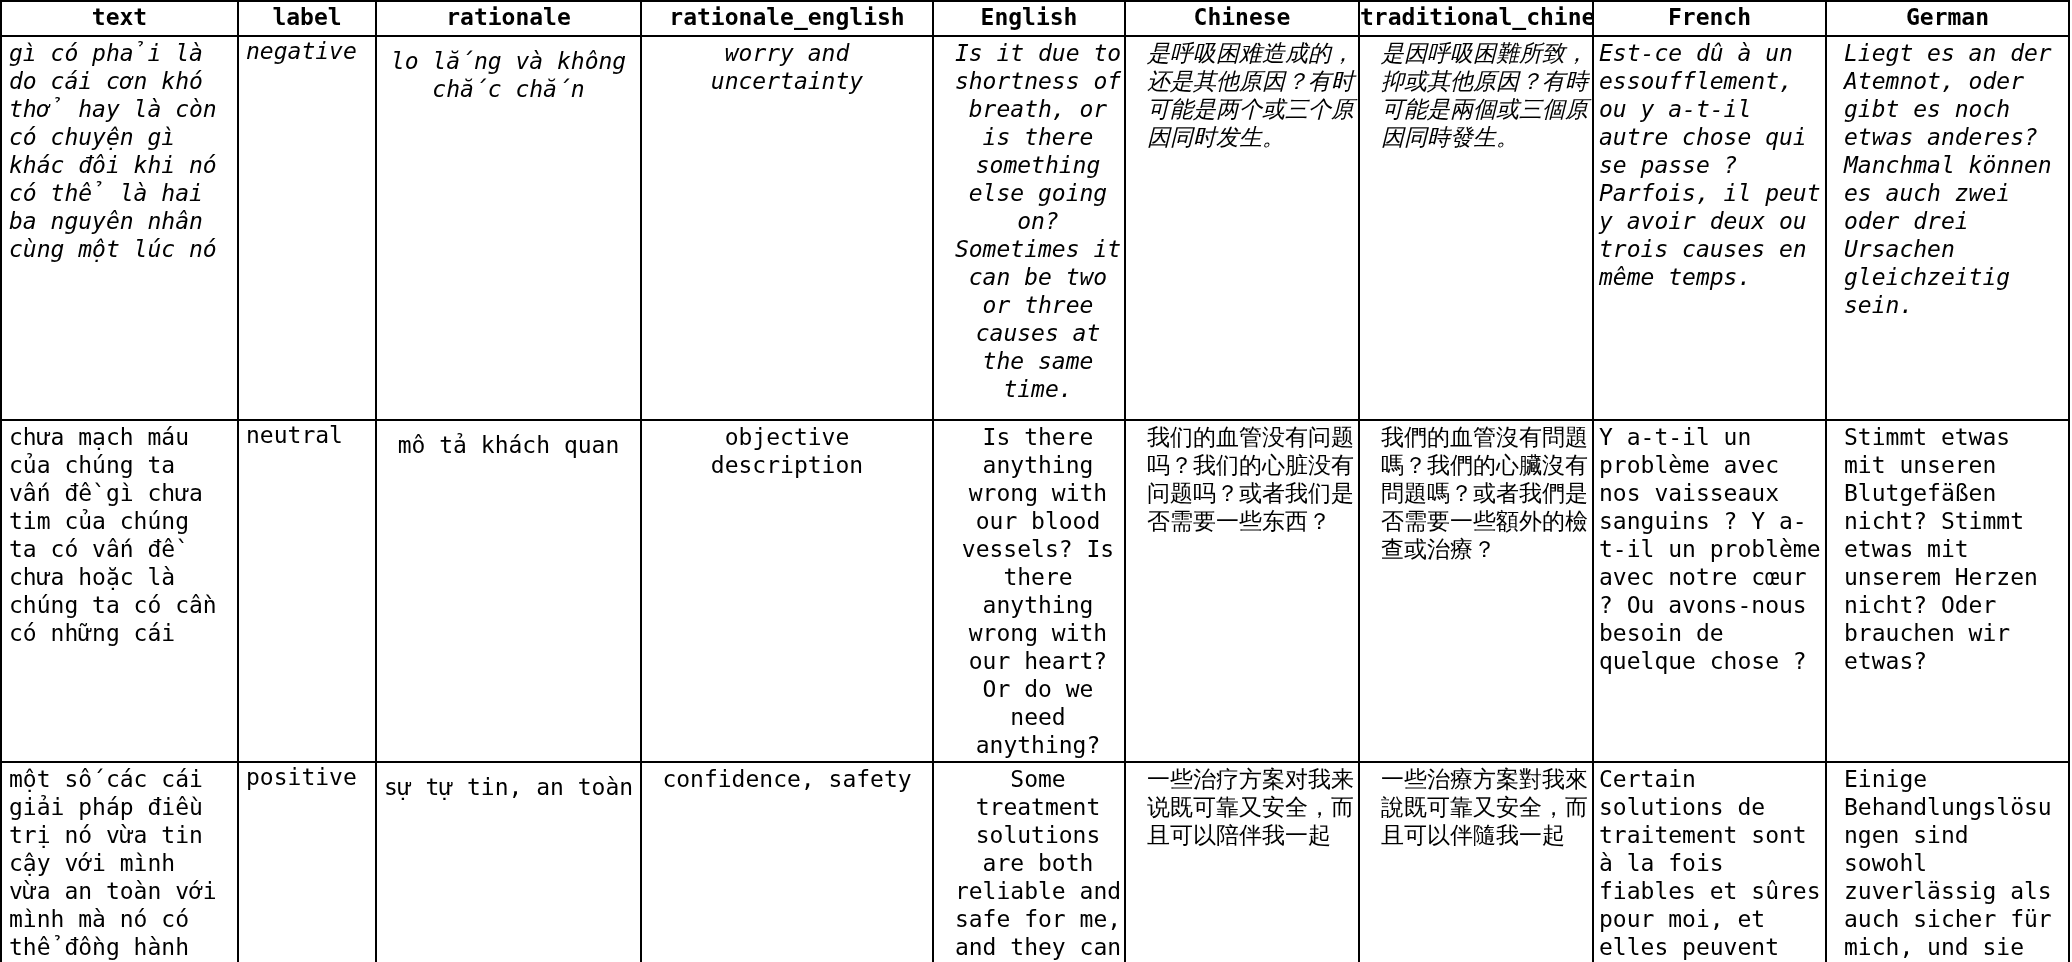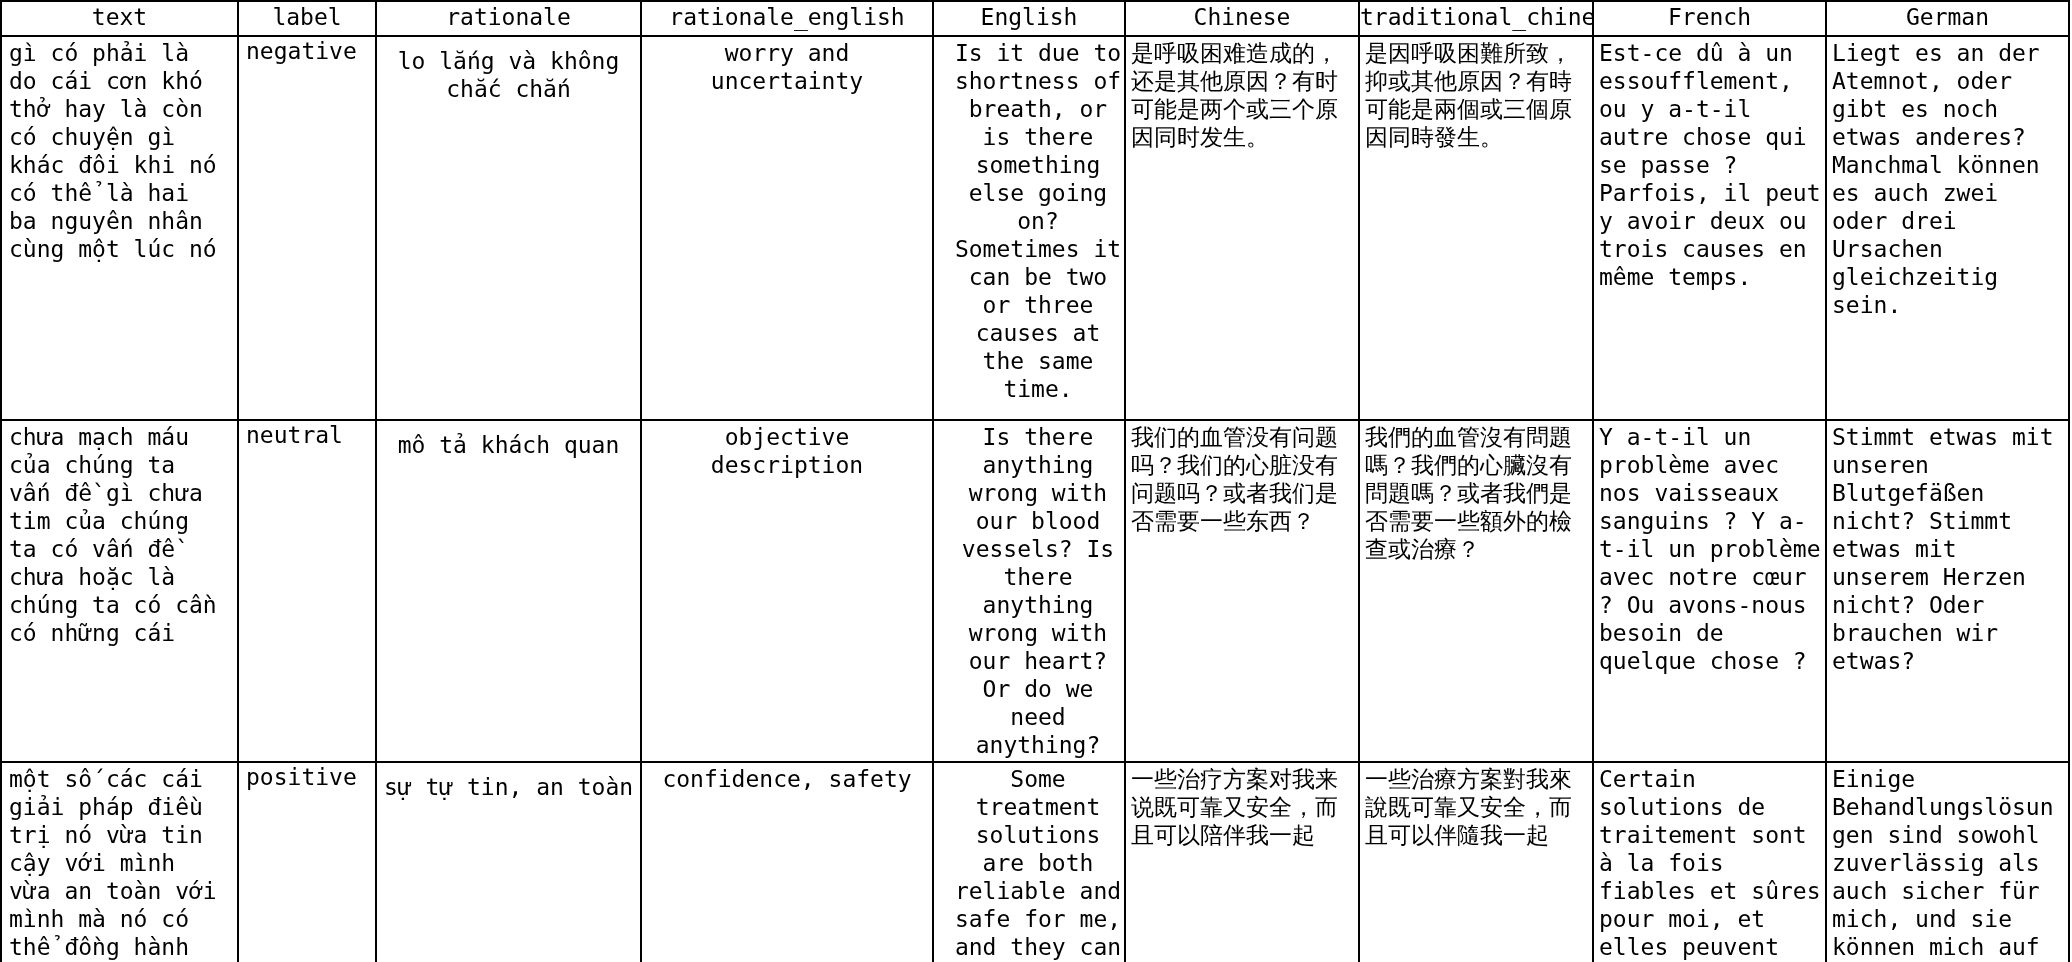--- a/index.html
+++ b/index.html
@@ -30,38 +30,38 @@
     border-bottom: 2px solid #000;
     box-sizing: border-box;
     vertical-align: top;
     font-size: 23px;
     line-height: 28px;
     overflow: hidden;
     word-break: break-word;
     overflow-wrap: break-word;
   }
   th {
-    font-weight: normal;
+    font-weight: bold;
     text-align: center;
     white-space: nowrap;
     padding: 1px 0;
     height: 35px;
   }
-  tr.row-1 { height: 384px; }
+  tr.row-1 { height: 384px; font-style: italic; }
   tr.row-2 { height: 260px; }
   tr.row-3 { height: 321px; }
   td { padding: 2px 3px 2px 5px; text-align: left; }
   td:nth-child(1) { padding: 2px 12px 2px 7px; }
   td:nth-child(2) { padding: 0 4px 2px 7px; }
   td:nth-child(3) { padding: 10px 4px; text-align: center; }
   td:nth-child(4) { padding: 2px 16px; text-align: center; }
   td:nth-child(5) { padding: 2px 2px 2px 20px; text-align: center; }
-  td:nth-child(6), td:nth-child(7) { padding: 2px 3px 2px 5px; }
+  td:nth-child(6), td:nth-child(7) { padding: 2px 3px 2px 21px; }
   td:nth-child(8) { padding: 2px 2px 10px 5px; }
-  td:nth-child(9) { padding: 2px 3px 2px 5px; }
+  td:nth-child(9) { padding: 2px 3px 2px 17px; }
   tr.stub-row { height: 40px; }
   tr.stub-row td {
     border-right: 2px solid #9a9a9a;
     border-bottom: none;
   }
 </style>
 </head>
 <body>
 
 <div class="table-wrap">

